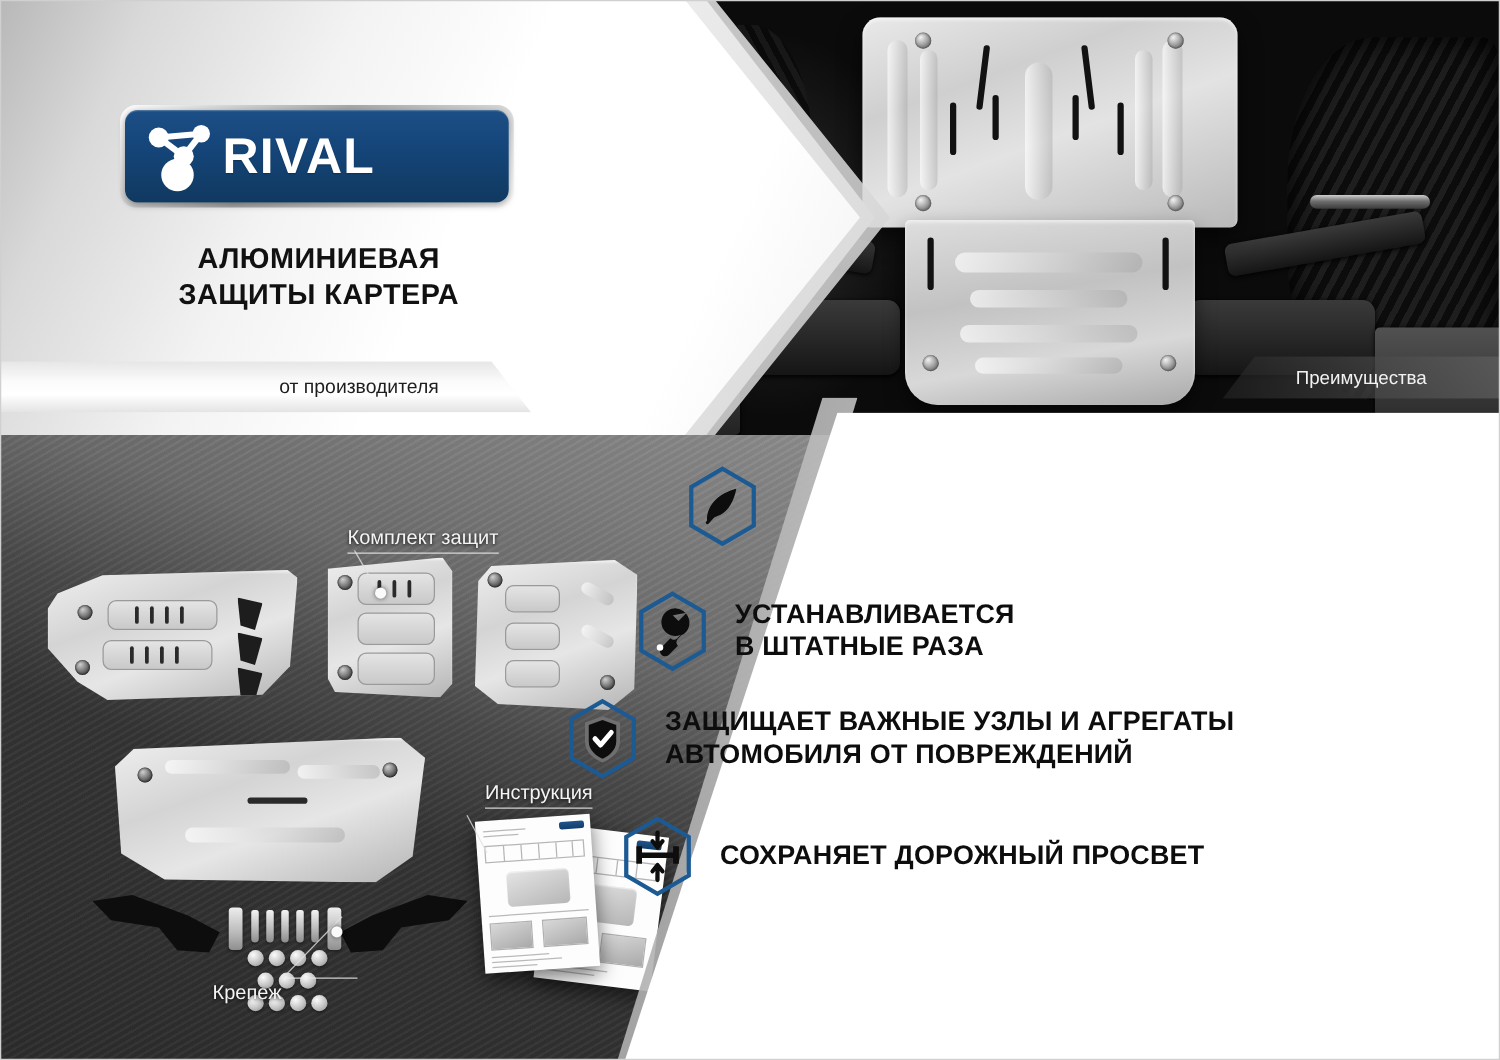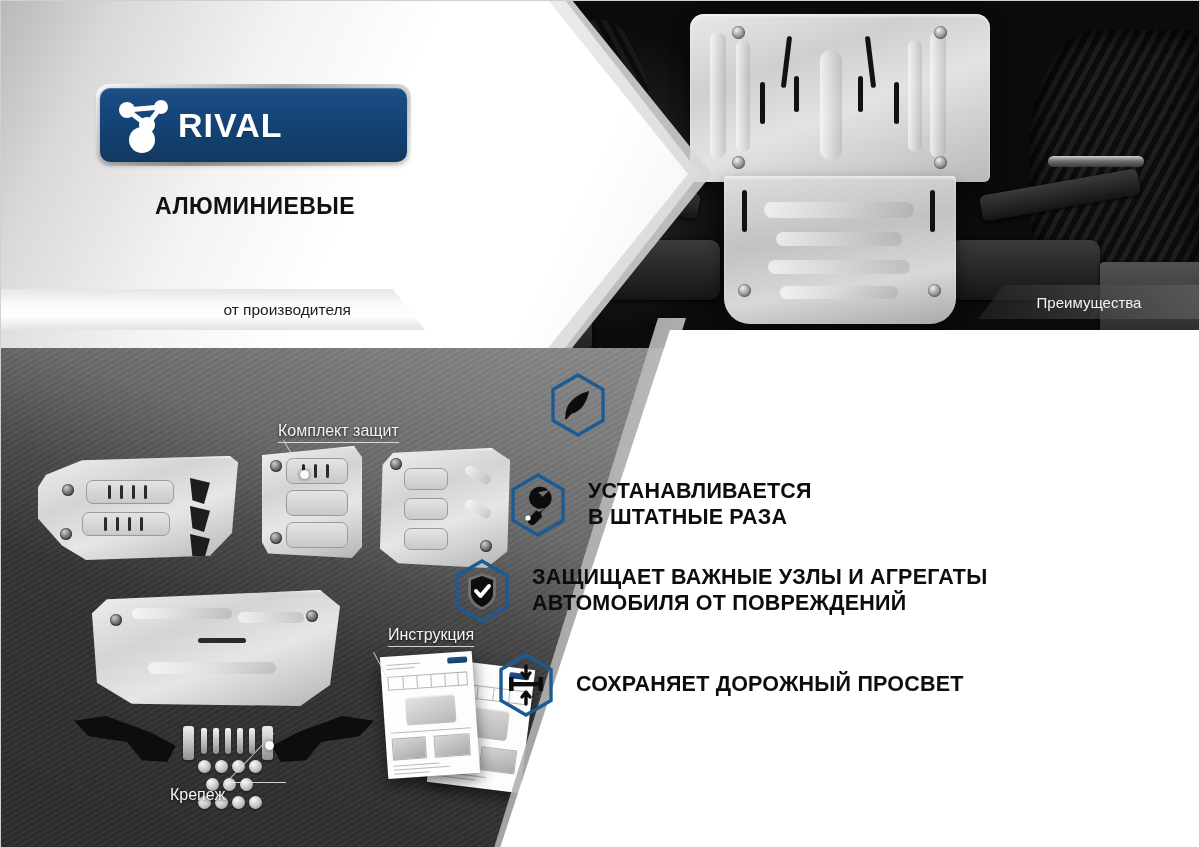--- a/index.html
+++ b/index.html
@@ -37,21 +37,21 @@
     display:flex; align-items:center;
   }
   .logo-frame{
     position:absolute; left:96px; top:84px; width:315px; height:82px;
     border-radius:13px;
     background:linear-gradient(140deg,#ffffff,#a8a8a8 45%,#ffffff);
     z-index:7;
   }
   .logo-mark{ margin-left:14px; width:62px; height:58px; flex:0 0 auto; }
   .logo-word{
-    color:#ffffff; font-size:34px; font-weight:bold; letter-spacing:1px;
+    color:#ffffff; font-size:40px; font-weight:bold; letter-spacing:1px;
     font-family:"Liberation Sans", sans-serif; line-height:1;
     margin-left:2px; text-shadow:0 1px 1px rgba(0,0,0,.25);
   }
 
   .header-title{
     position:absolute; left:100px; top:192px; width:310px;
     text-align:center; z-index:8;
     font-size:23px; font-weight:bold; line-height:1.28;
     color:#111; letter-spacing:.4px;
   }
@@ -425,21 +425,22 @@
       <circle cx="28" cy="44" r="13" fill="#ffffff"></circle>
       <path d="M13 14 L47 11" stroke="#ffffff" stroke-width="5" stroke-linecap="round"></path>
       <path d="M13 14 L33 29" stroke="#ffffff" stroke-width="5" stroke-linecap="round"></path>
       <path d="M47 11 L33 29" stroke="#ffffff" stroke-width="5" stroke-linecap="round"></path>
       <path d="M33 29 L28 44" stroke="#ffffff" stroke-width="5" stroke-linecap="round"></path>
     </svg>
     <span class="logo-word">RIVAL</span>
   </div>
 
   <div class="header-title">
-    <div>АЛЮМИНИЕВЫЕ</div>
+    <div>АЛЮМИНИЕВАЯ</div>
+    <div>ЗАЩИТЫ КАРТЕРА</div>
   </div>
 
   <div class="subtitle-bar">
     <span>от производителя</span>
   </div>
 
   <div class="benefits-edge"></div>
   <div class="benefits-panel"></div>
 
   <div class="benefits-list">

